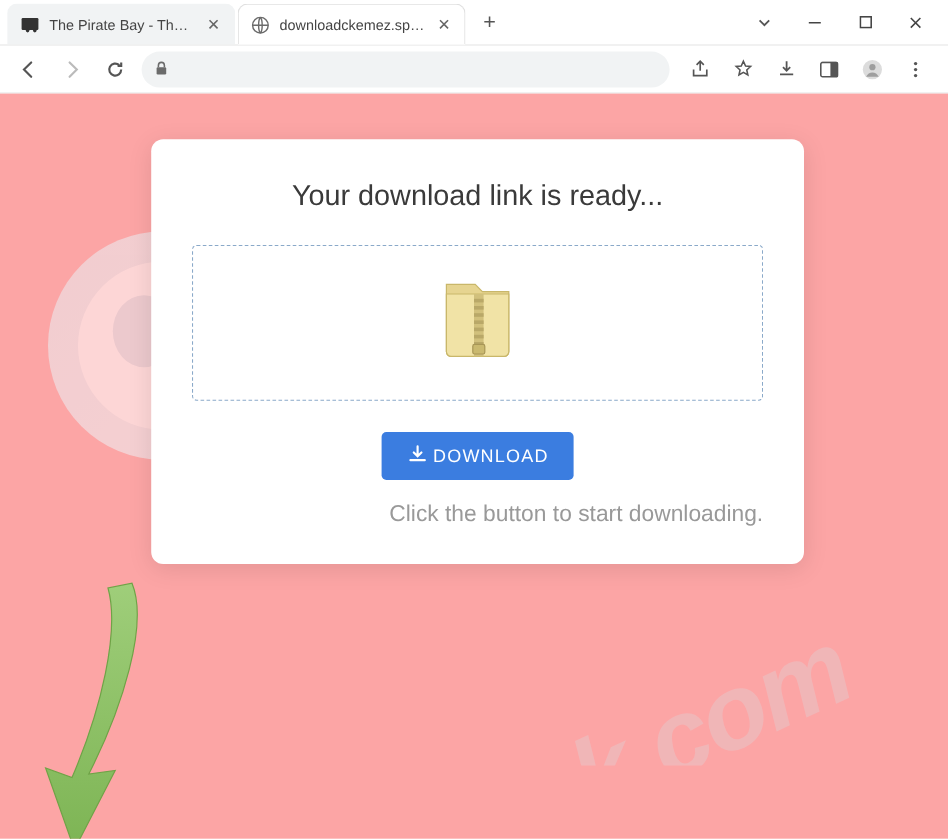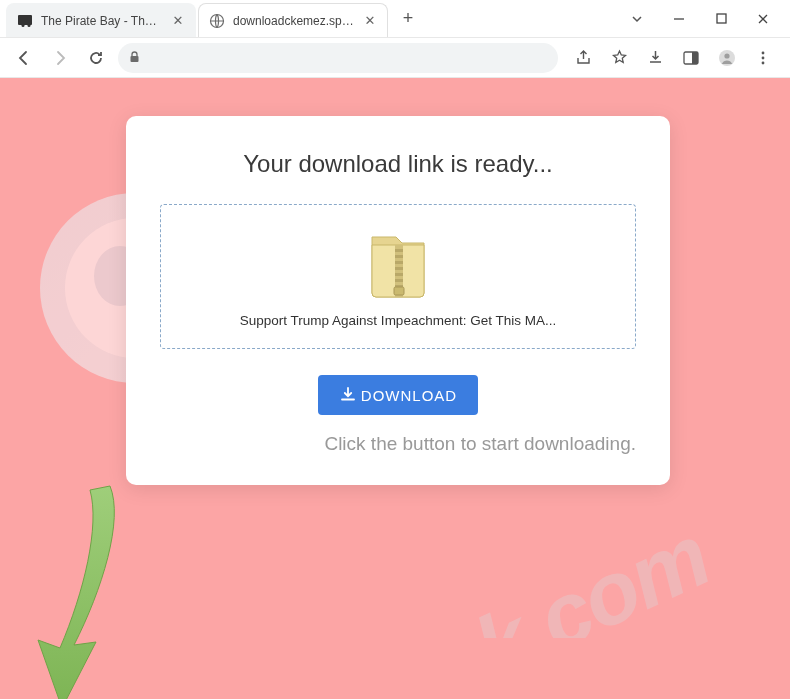--- a/index.html
+++ b/index.html
@@ -234,21 +234,20 @@
               <rect x="27" y="28" width="8" height="3"></rect>
             <rect x="27" y="34" width="8" height="3"></rect>
               <rect x="27" y="40" width="8" height="3"></rect>
             <rect x="27" y="46" width="8" height="3"></rect>
               <rect x="27" y="52" width="8" height="3"></rect>
             <rect x="27" y="58" width="8" height="3"></rect>
           </g>
           <rect x="26" y="60" width="10" height="8" rx="1.5" fill="#cab96f" stroke="#a89656"></rect>
         </svg>
       </div>
-      <div class="filename">Support Trump Against Impeachment: Get This MA...</div>
     </div>
     <div class="dlbtn">
       <span>
         <svg width="18" height="18" viewBox="0 0 18 18">
             <path d="M9 3v8m-3.2-3L9 11.2 12.2 8M3 14.5h12" stroke="#fff" stroke-width="1.8" fill="none" stroke-linecap="round"></path>
           </svg>
       </span>
       <span>DOWNLOAD</span>
     </div>
     <div class="hint">Click the button to start downloading.</div>

